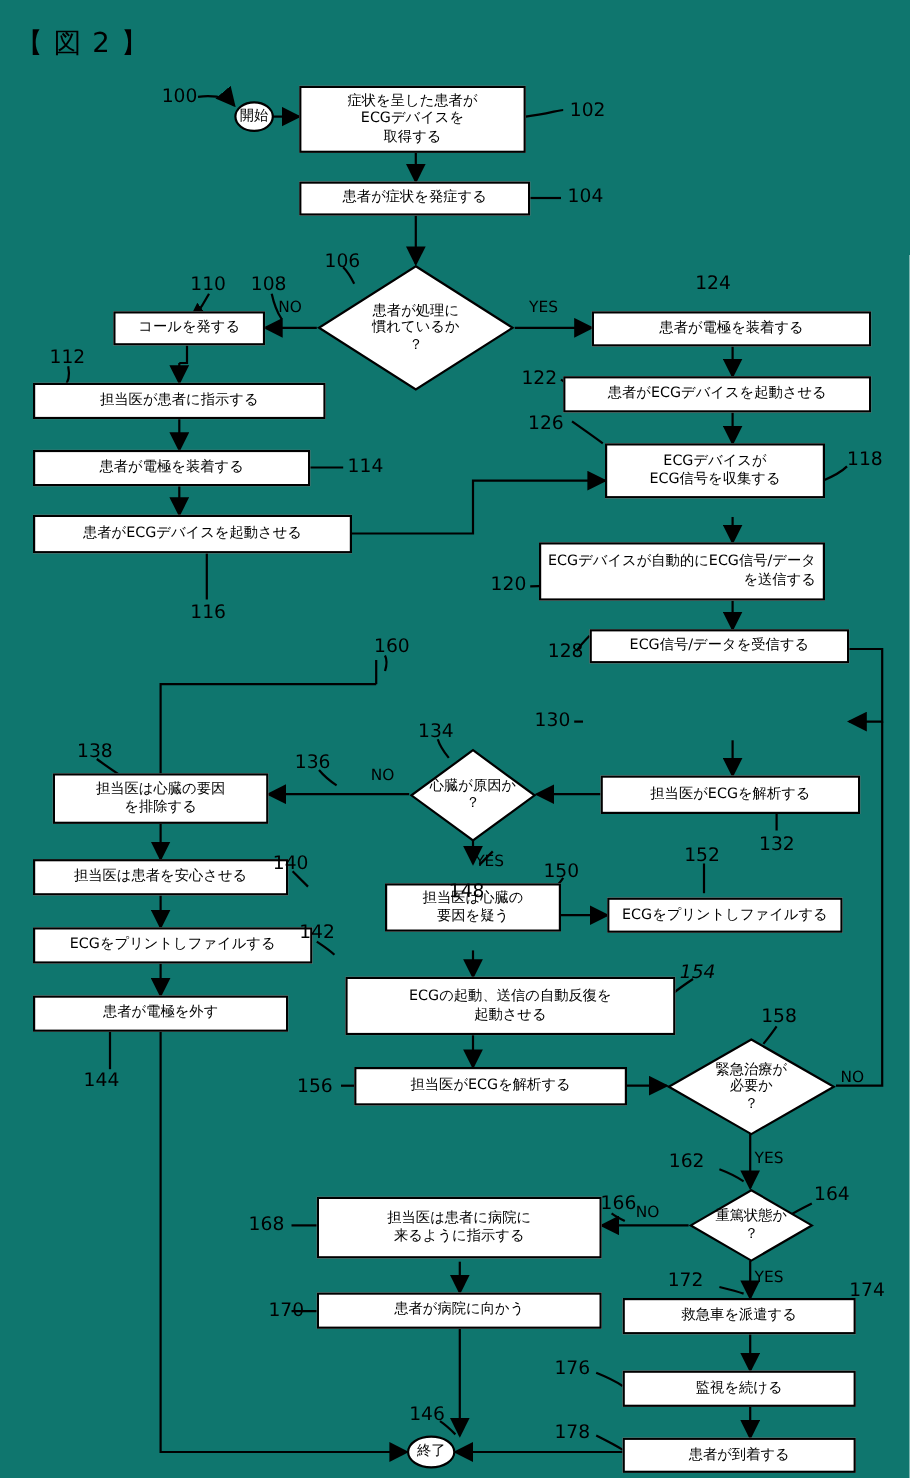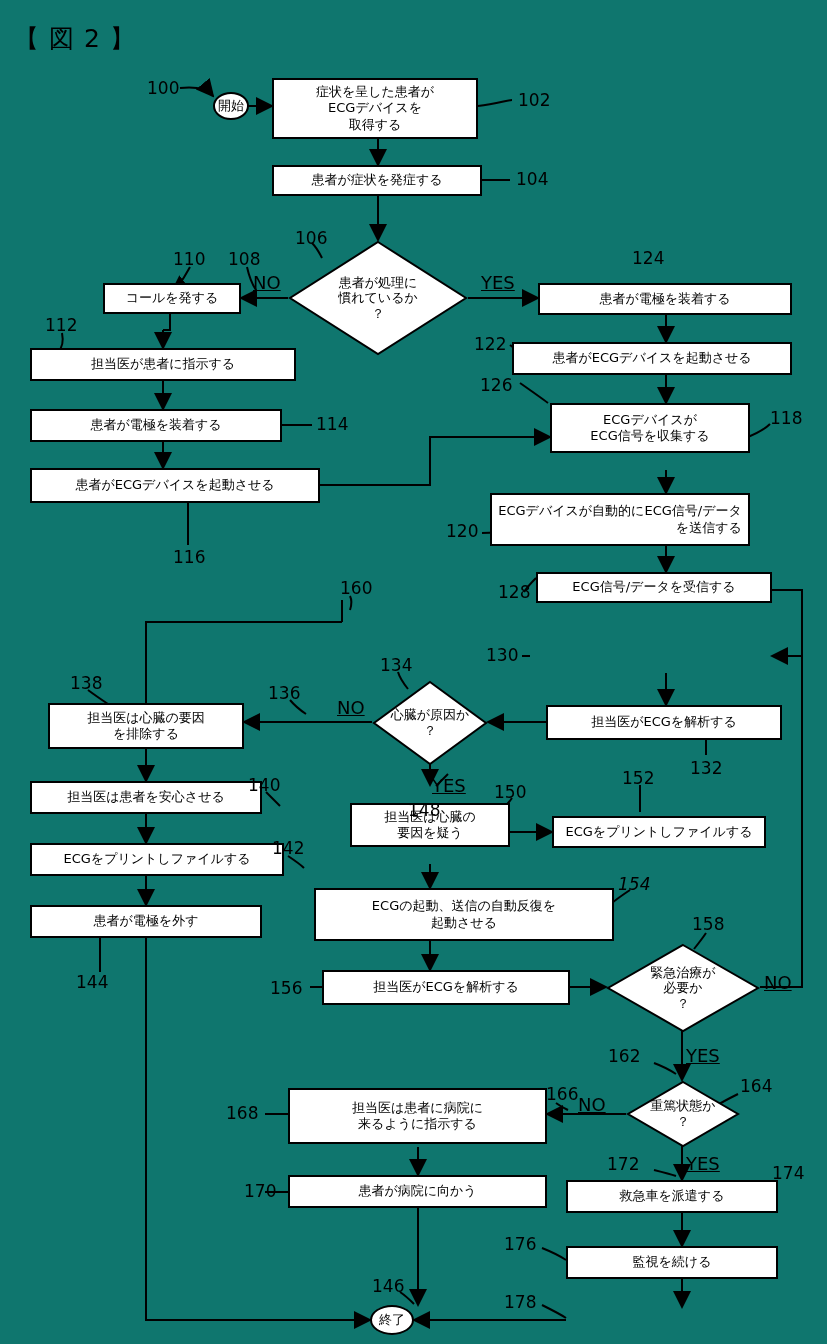--- a/index.html
+++ b/index.html
@@ -84,23 +84,22 @@
   }
   .ref {
     position: absolute;
     font-family: "DejaVu Sans", sans-serif;
     font-size: 17px;
     white-space: nowrap;
   }
   .flag {
     position: absolute;
     font-family: "DejaVu Sans", sans-serif;
-    font-size: 18px;
+    font-size: 14px;
     white-space: nowrap;
-    text-decoration: underline;
   }
   .nowrap { white-space: pre-line; }
 </style>
 </head>
 <body>
 
 <div id="page">
 
   <div id="figure-title">【 図 2 】</div>
 
@@ -352,20 +351,21 @@
 
   <div class="node box nowrap" style="left:288px; top:1088px; width:259px; height:56px;">担当医は患者に病院に
 来るように指示する</div>
 
   <div class="node box" style="left:288px; top:1175px; width:259px; height:33px;">患者が病院に向かう</div>
 
   <div class="node box" style="left:566px; top:1180px; width:212px; height:33px;">救急車を派遣する</div>
 
   <div class="node box" style="left:566px; top:1246px; width:212px; height:33px;">監視を続ける</div>
 
+  <div class="node box" style="left:566px; top:1307px; width:212px; height:32px;">患者が到着する</div>
 
   <div class="node term" style="left:370px; top:1305px; width:44px; height:30px;">終了</div>
 
   <div class="ref" style="left:147px; top:78px;">100</div>
   <div class="ref" style="left:518px; top:90px;">102</div>
   <div class="ref" style="left:516px; top:169px;">104</div>
   <div class="ref" style="left:295px; top:228px;">106</div>
   <div class="ref" style="left:228px; top:249px;">108</div>
   <div class="ref" style="left:173px; top:249px;">110</div>
   <div class="ref" style="left:45px; top:315px;">112</div>

